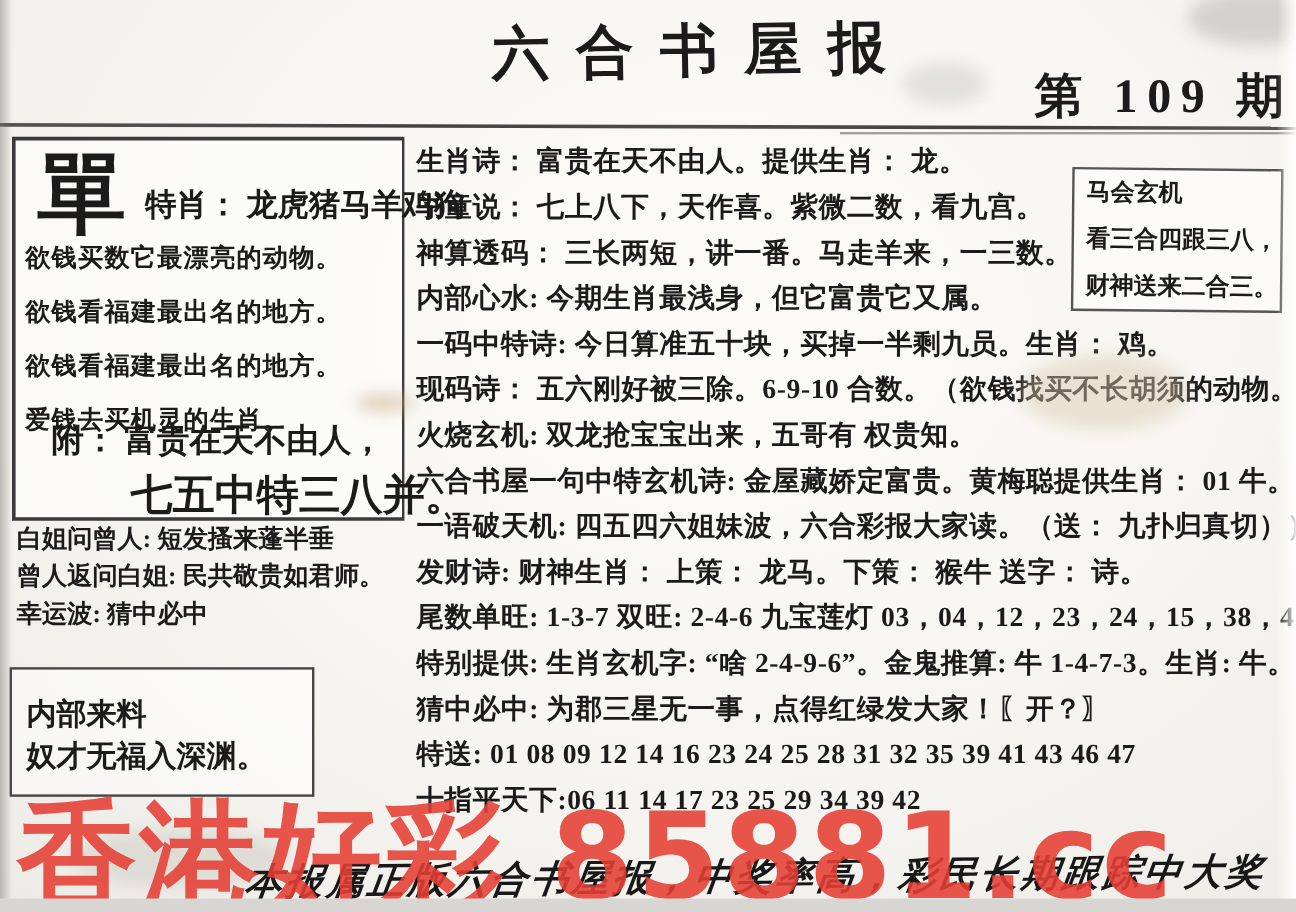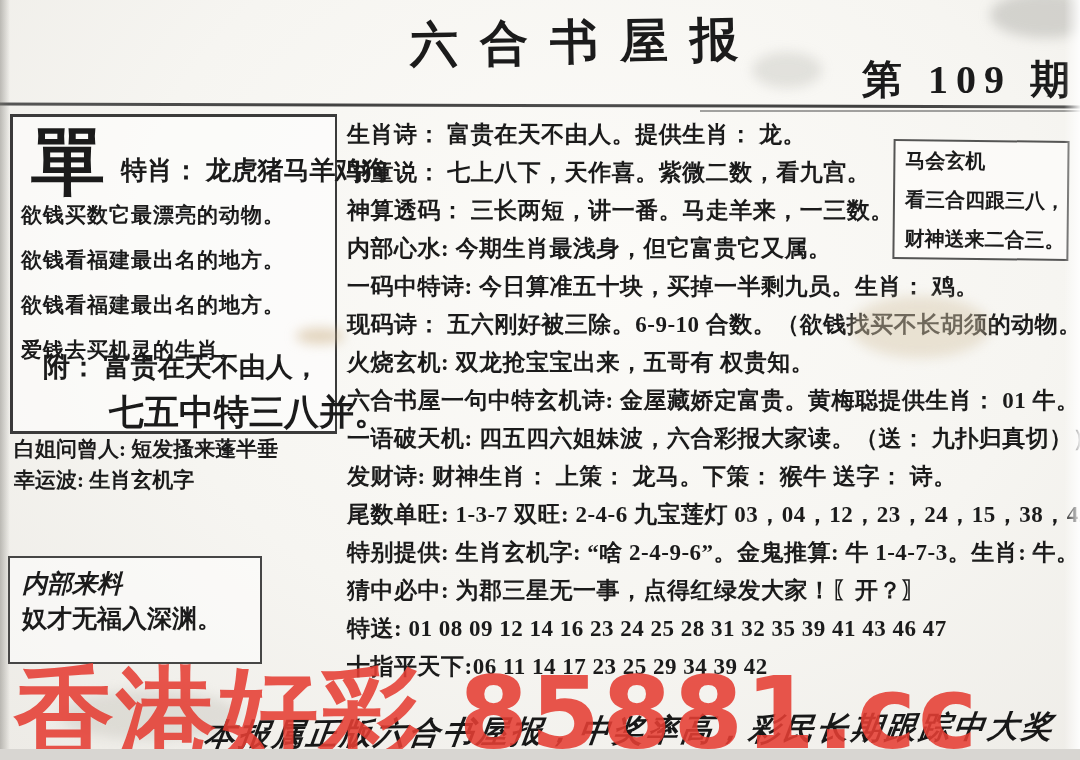--- a/index.html
+++ b/index.html
@@ -23,21 +23,21 @@
   .texiao{position:absolute;left:108px;top:36px;font-size:26px;font-weight:700;white-space:nowrap;}
   .poem{position:absolute;left:8px;top:76px;width:320px;}
   .poem div{font-size:21px;font-weight:700;line-height:45px;white-space:nowrap;letter-spacing:1px;}
   .fu1{position:absolute;left:30px;top:232px;font-size:27px;font-weight:700;white-space:nowrap;}
   .fu2{position:absolute;left:96px;top:272px;font-size:35px;font-weight:700;white-space:nowrap;}
   .baijie{position:absolute;left:14px;top:434px;width:330px;}
   .baijie div{font-size:21px;font-weight:700;line-height:31px;white-space:nowrap;}
   .neibu-box{position:absolute;left:8px;top:556px;width:250px;height:104px;
     border:2px solid rgba(25,25,25,.8);background:rgba(255,255,255,.5);}
   .neibu-box div{font-size:25px;font-weight:700;line-height:35px;padding-left:12px;white-space:nowrap;}
-  .neibu-box div:first-child{padding-top:8px;font-style:italic;}
+  .neibu-box div:first-child{padding-top:20px;}
   
   .rcol{position:absolute;left:347px;top:116px;width:740px;}
   .rcol div{font-size:23px;font-weight:700;line-height:38px;white-space:nowrap;letter-spacing:.5px;}
   
   .mahui{position:absolute;left:893px;top:140px;width:172px;height:116px;
     border:2px solid rgba(30,30,30,.75);background:rgba(252,251,248,.9);transform:rotate(.6deg);}
   .mahui div{font-size:20px;font-weight:700;line-height:39px;padding-left:10px;white-space:nowrap;}
   
   .watermark{position:absolute;left:14px;top:648px;z-index:6;font-size:100px;font-weight:800;
     font-family:"DejaVu Sans","Liberation Sans",sans-serif;white-space:nowrap;letter-spacing:2px;
@@ -76,21 +76,22 @@
       <div>欲钱看福建最出名的地方。</div>
       <div>欲钱看福建最出名的地方。</div>
       <div>爱钱去买机灵的生肖。</div>
     </div>
     <div class="fu1">附： 富贵在天不由人，</div>
     <div class="fu2">七五中特三八并。</div>
   </div>
 
   <div class="baijie">
     <div>白姐问曾人: 短发搔来蓬半垂</div>
-    <div>幸运波:  生肖玄机字</div>
+    <div>曾人返问白姐: 民共敬贵如君师。</div>
+    <div>幸运波:  猜中必中</div>
   </div>
 
   <div class="neibu-box">
     <div>内部来料</div>
     <div>奴才无福入深渊。</div>
   </div>
 
   <div class="rcol">
     <div>生肖诗： 富贵在天不由人。提供生肖： 龙。</div>
     <div>书童说： 七上八下，天作喜。紫微二数，看九宫。</div>

